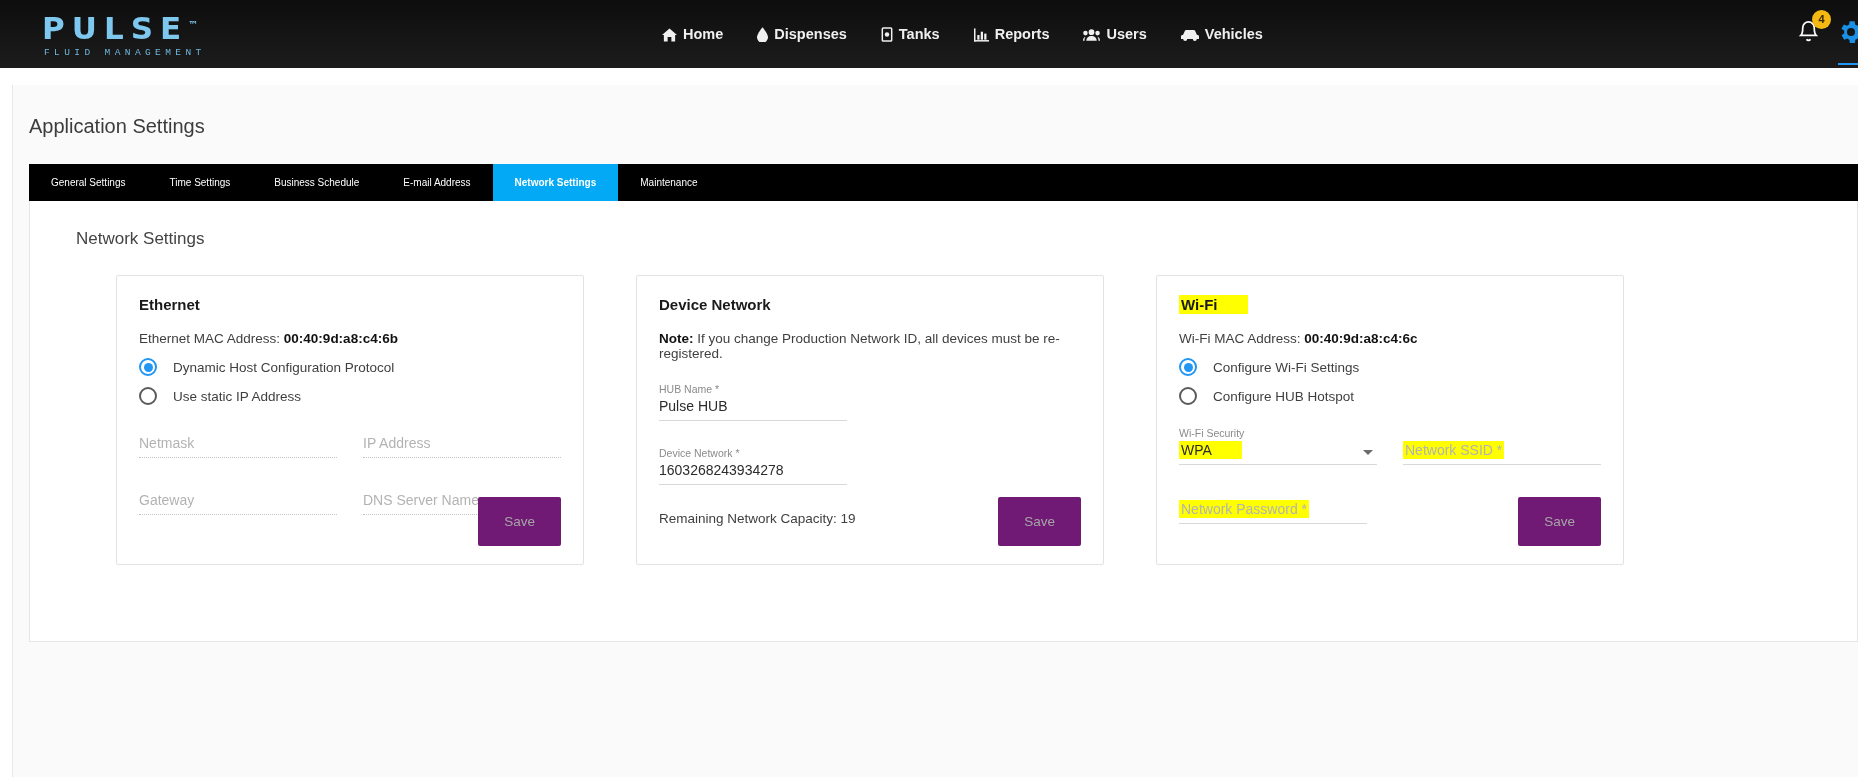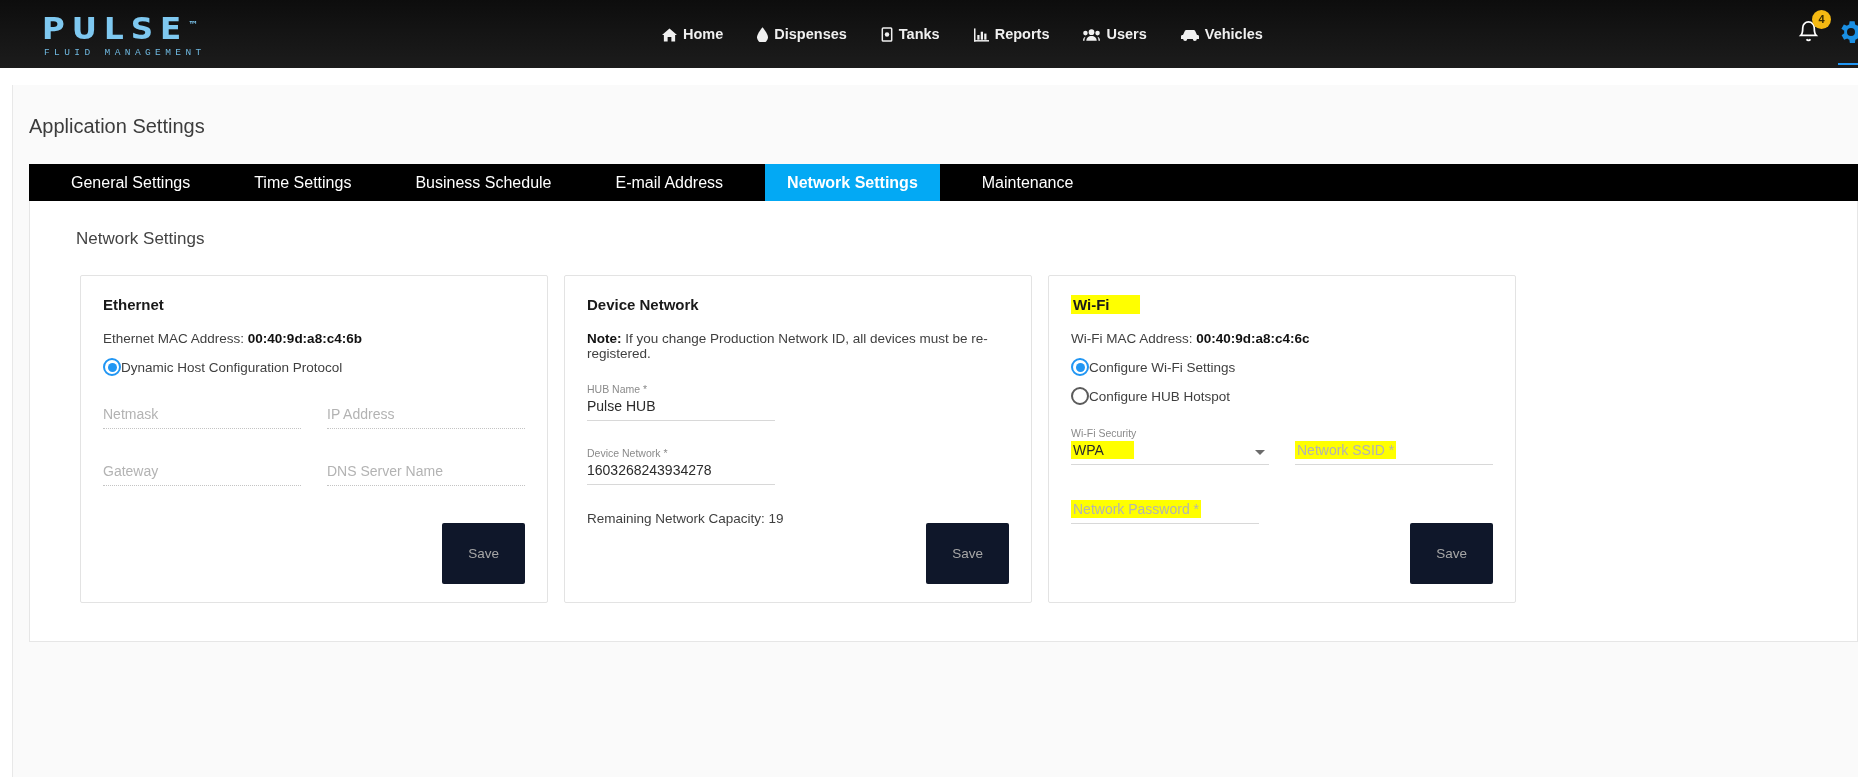--- a/index.html
+++ b/index.html
@@ -67,55 +67,56 @@
   .tabs {
     margin: 26px 0 0 16px;
     background: #000000;
     height: 37px;
     display: flex; align-items: stretch;
     width: calc(100% - 16px);
   }
   .tab {
     display:flex; align-items:center; justify-content:center;
     padding: 0 22px;
-    color: #ffffff; font-size: 16px;
-    cursor: pointer; white-space: nowrap; margin-left: 20px;
+    color: #ffffff; font-size: 10px;
+    cursor: pointer; white-space: nowrap;
   }
   .tab.active { background: #03a9f4; font-weight: bold; }
 
   .card {
     margin: 0 0 0 16px;
     width: calc(100% - 16px);
     background: #ffffff;
     border: 1px solid #e6e6e6; border-top: none;
     height: 441px;
     position: relative;
   }
   .card-title { font-size: 17px; color: #444; padding: 28px 0 0 46px; font-weight: 400; }
 
   .panels { display: flex; gap: 16px; padding: 26px 30px 0 50px; }
   .panel {
     background: #fff;
     border: 1px solid #e3e3e3;
     border-radius: 2px;
     width: 468px;
-    height: 328px;
+    height: 290px;
     padding: 20px 22px 0 22px;
     position: relative;
+    margin-left: 36px;
   }
   .panel-h { font-size: 15px; font-weight: bold; color: #1a1a1a; margin-bottom: 18px; }
   .hl { background: #ffff00; padding: 1px 2px; }
   .hl-wide { background:#ffff00; padding: 1px 30px 1px 2px; }
 
   .mac-line { font-size: 13.5px; color: #3f3f3f; margin-bottom: 12px; }
   .mac-line b { color: #111; }
   .note-line { font-size: 13.5px; color: #3f3f3f; margin-bottom: 22px; }
   .note-line b { color: #111; }
 
-  .radio-row { display:flex; align-items:center; gap: 0; margin-bottom: 11px; }
+  .radio-row { display:flex; align-items:center; gap: 16px; margin-bottom: 11px; }
   .radio {
     width: 18px; height: 18px; border-radius: 50%;
     border: 2px solid #5b5b5b; background: #fff;
     display:flex; align-items:center; justify-content:center;
     cursor: pointer; flex: none;
   }
   .radio.checked { border-color: #2196f3; }
   .radio.checked::after { content:""; width:9px; height:9px; border-radius:50%; background:#2196f3; }
   .radio-lbl { font-size: 13.5px; color: #3f3f3f; }
 
@@ -131,23 +132,23 @@
     border-right: 5px solid transparent; border-top: 5px solid #6b6b6b;
   }
 
   .two-col { display:flex; gap: 26px; }
   .two-col > .field { flex: 1; }
 
   .cap-line { font-size: 13.5px; color: #3f3f3f; margin-top: 22px; }
 
   .save-btn {
     position: absolute; right: 22px; bottom: 18px;
-    background: #0f172a; color: #a6a6a6;
+    background: #701a75; color: #a6a6a6;
     border: none; border-radius: 2px;
-    padding: 23px 26px; font-size: 13.5px;
+    padding: 17px 26px; font-size: 13.5px;
     font-family: "Liberation Sans", sans-serif;
     cursor: default;
   }
 </style>
 </head>
 <body>
 
 <div class="page">
 
   <div class="header">
@@ -260,20 +261,24 @@
           <div class="panel-h">Ethernet</div>
           <div class="mac-line">
             <span>Ethernet MAC Address:</span>
             <b>00:40:9d:a8:c4:6b</b>
           </div>
 
           <div class="radio-row">
             <span class="radio checked"></span>
             <span class="radio-lbl">Dynamic Host Configuration Protocol</span>
           </div>
+          <div class="radio-row">
+            <span class="radio"></span>
+            <span class="radio-lbl">Use static IP Address</span>
+          </div>
 
           <div class="two-col" style="margin-top:30px;">
             <div class="field">
               <div class="field-ph ul-dotted">Netmask</div>
             </div>
             <div class="field">
               <div class="field-ph ul-dotted">IP Address</div>
             </div>
           </div>
 

